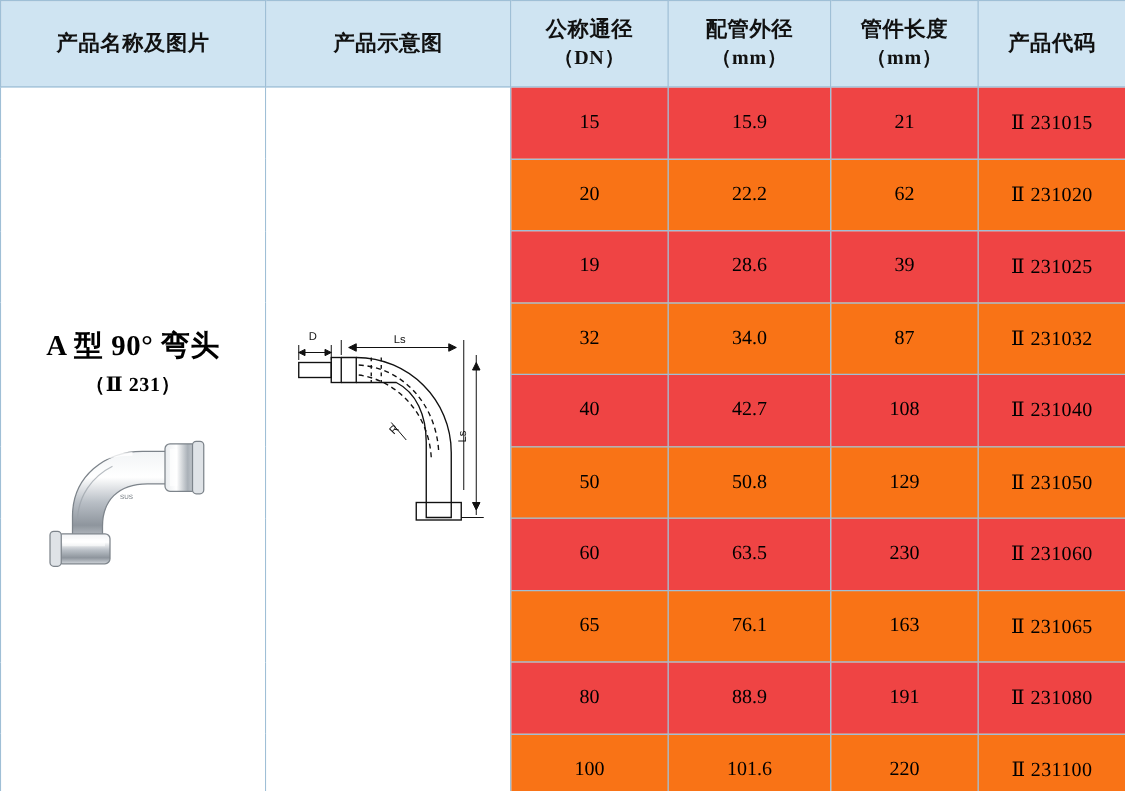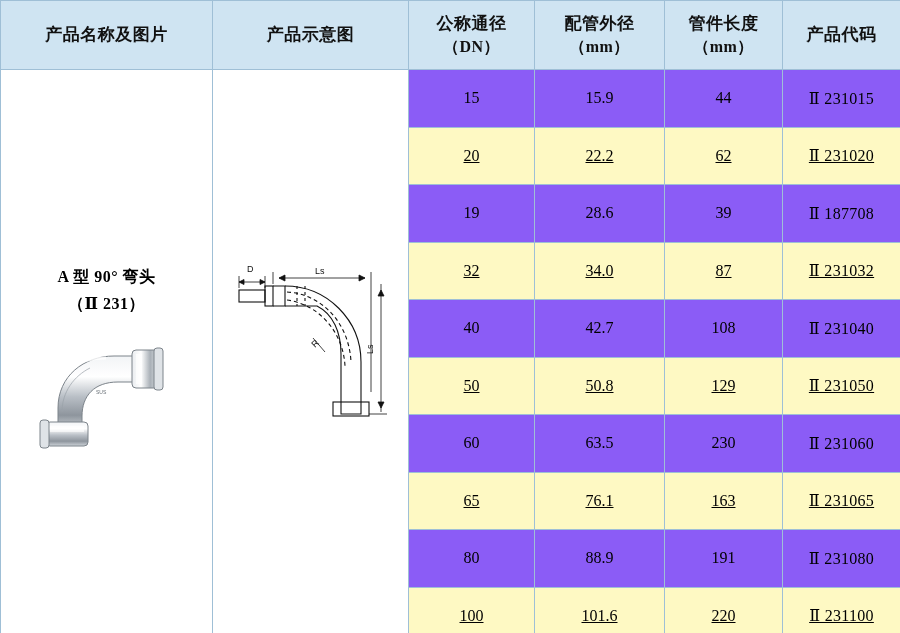--- a/index.html
+++ b/index.html
@@ -52,40 +52,39 @@
   col.c-dn     { width: 126px; }
   col.c-od     { width: 130px; }
   col.c-len    { width: 118px; }
   col.c-code   { width: 118px; }
 
   tbody td {
     font-size: 16px;
     height: 56.5px;
   }
   tbody tr.alt td.data {
-    background: #fef9c3;
-    text-decoration: underline;
+    background: #f97316;
   }
   tbody td.data {
-    background: #8b5cf6;
+    background: #ef4444;
   }
   td.namecell, td.drawcell {
     background: #ffffff;
     position: relative;
   }
   .name-wrap {
     display: flex;
     flex-direction: column;
     align-items: center;
     justify-content: center;
     height: 100%;
     width: 100%;
   }
   .name-title {
-    font-size: 16px;
+    font-size: 23px;
     font-weight: bold;
     line-height: 1.6;
     margin-bottom: 2px;
     letter-spacing: .5px;
   }
   .name-sub {
     font-size: 16px;
     font-weight: bold;
     line-height: 1.5;
     letter-spacing: .5px;
@@ -226,34 +225,34 @@
                 <text x="26" y="10">D</text>
                 <text x="94" y="12">Ls</text>
                 <text x="152" y="92" transform="rotate(-90 152 92)">Ls</text>
                 <text x="94" y="86" transform="rotate(-45 94 86)">R</text>
               </g>
             </svg>
           </div>
         </td>
         <td class="data">15</td>
         <td class="data">15.9</td>
-        <td class="data">44</td>
+        <td class="data">21</td>
         <td class="data code-text">Ⅱ 231015</td>
       </tr>
       <tr class="alt">
         <td class="data">20</td>
         <td class="data">22.2</td>
         <td class="data">62</td>
         <td class="data code-text">Ⅱ 231020</td>
       </tr>
       <tr>
         <td class="data">19</td>
         <td class="data">28.6</td>
         <td class="data">39</td>
-        <td class="data code-text">Ⅱ 187708</td>
+        <td class="data code-text">Ⅱ 231025</td>
       </tr>
       <tr class="alt">
         <td class="data">32</td>
         <td class="data">34.0</td>
         <td class="data">87</td>
         <td class="data code-text">Ⅱ 231032</td>
       </tr>
       <tr>
         <td class="data">40</td>
         <td class="data">42.7</td>

